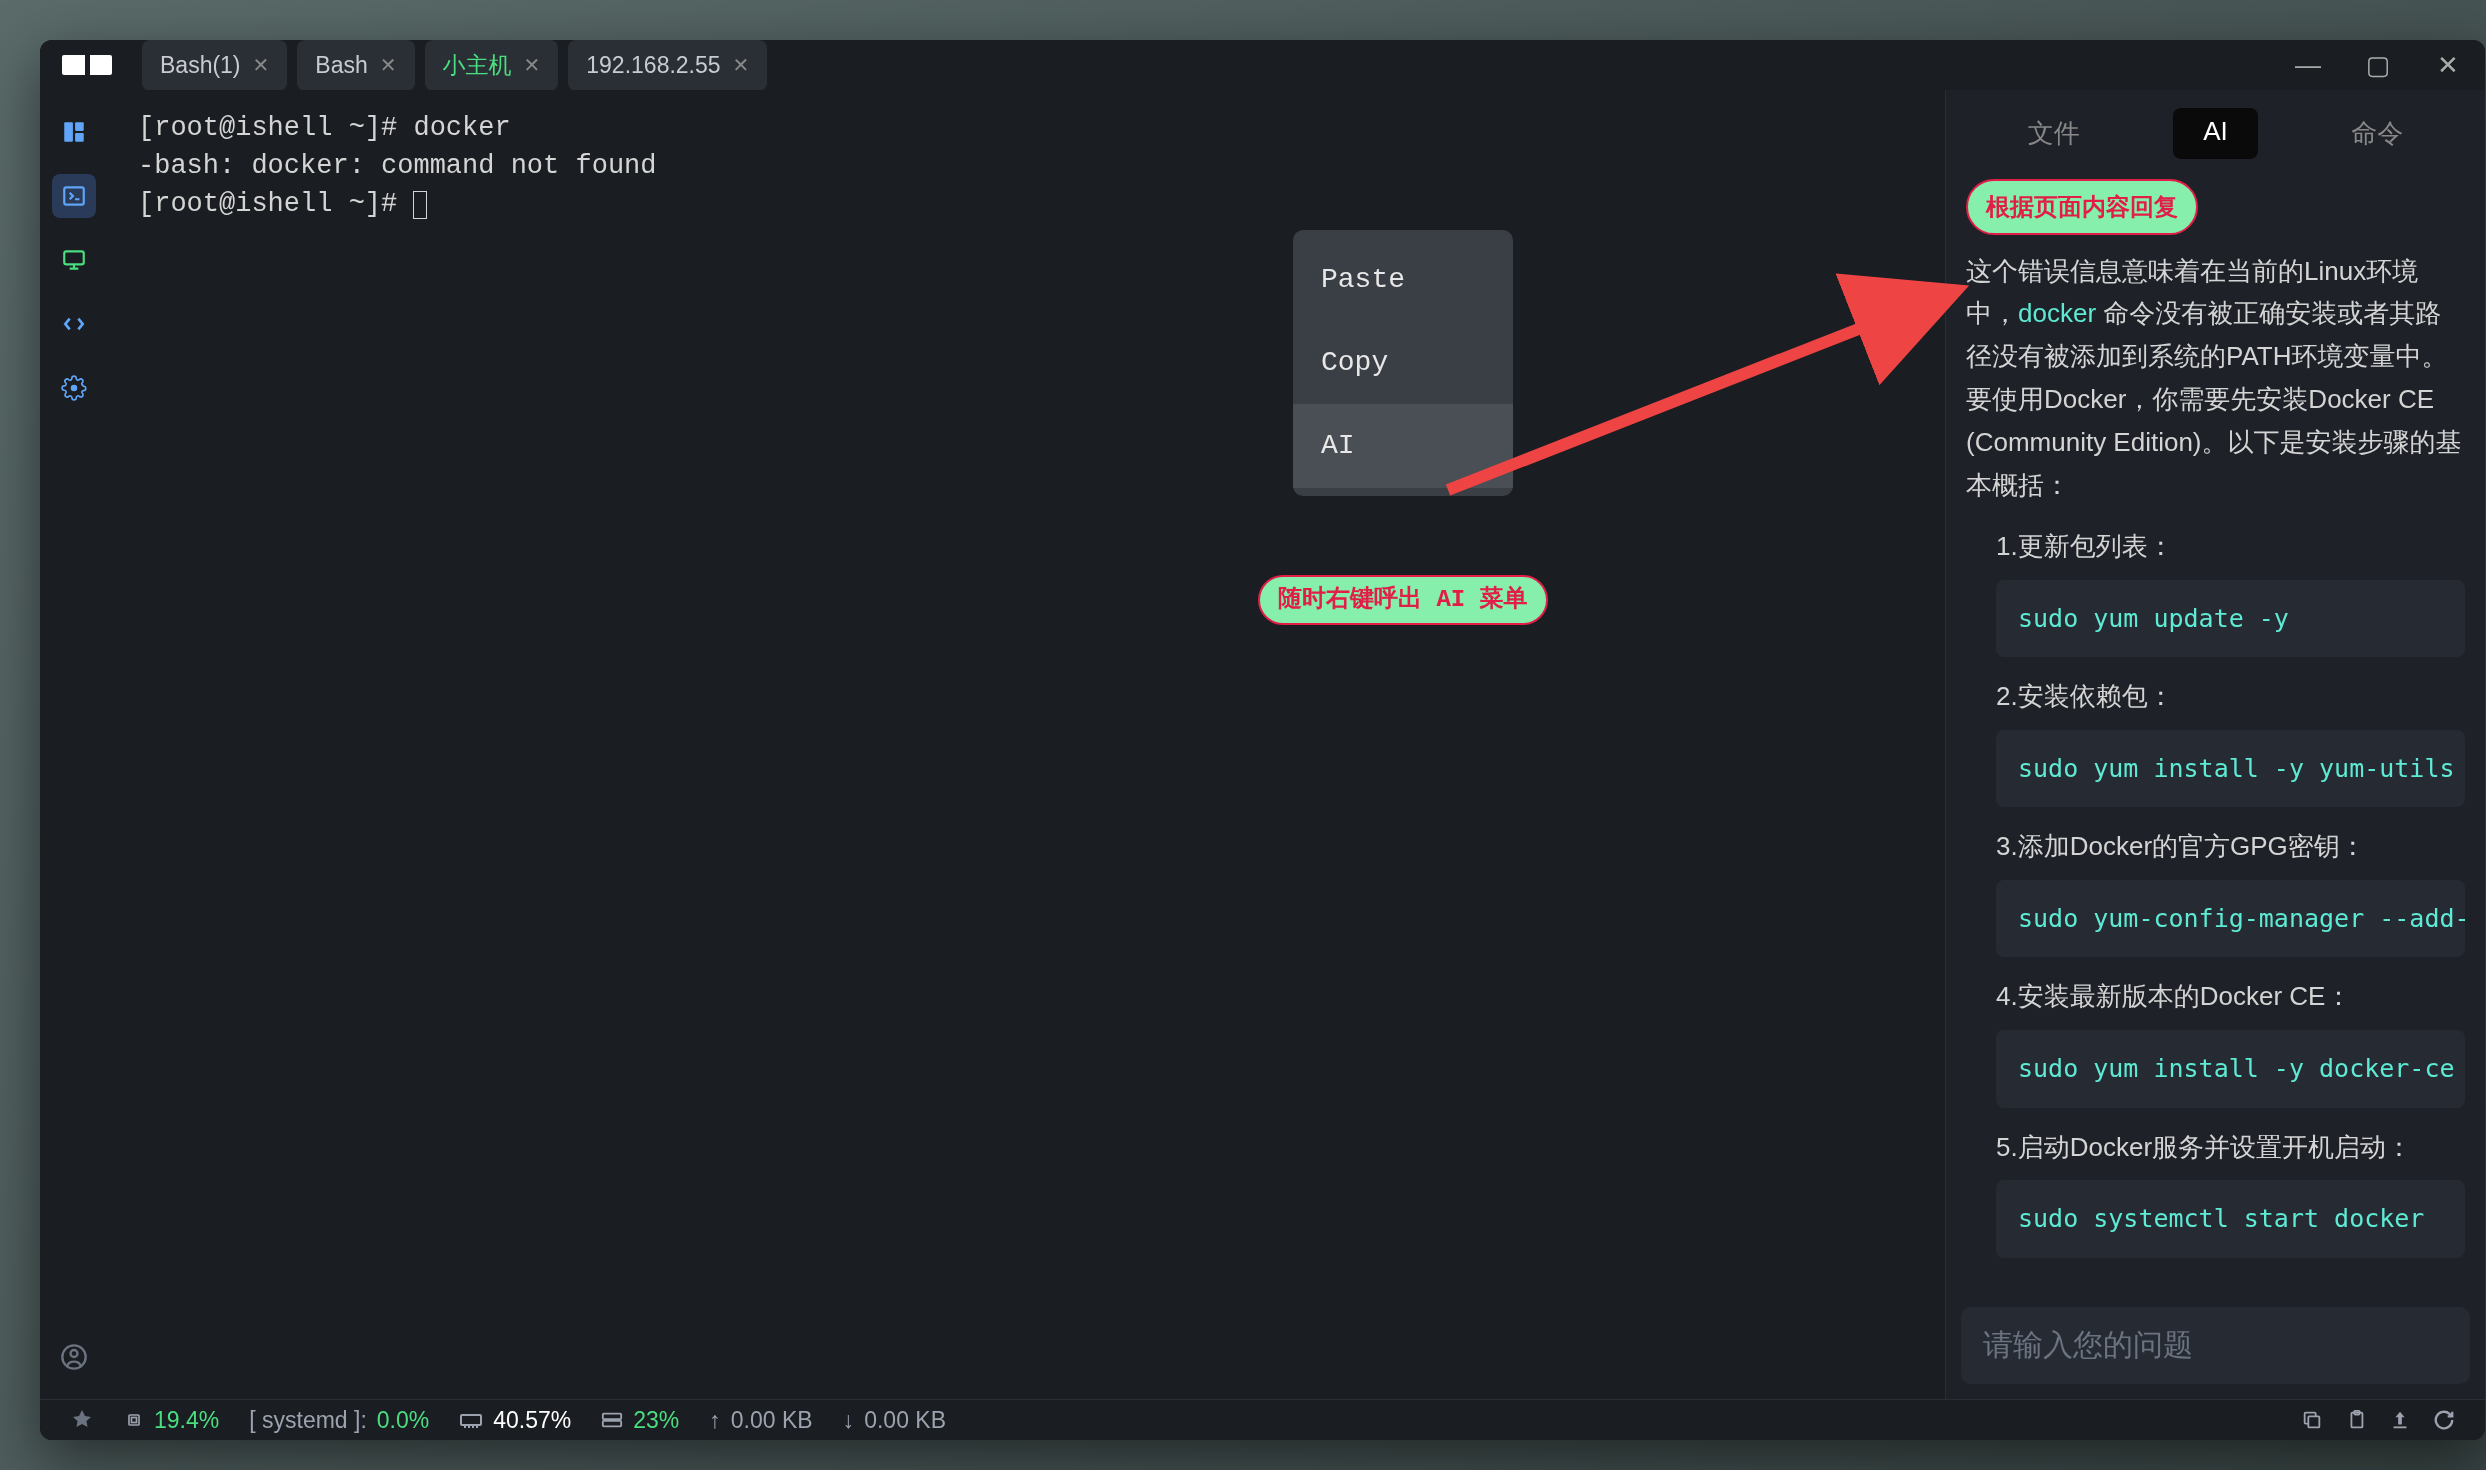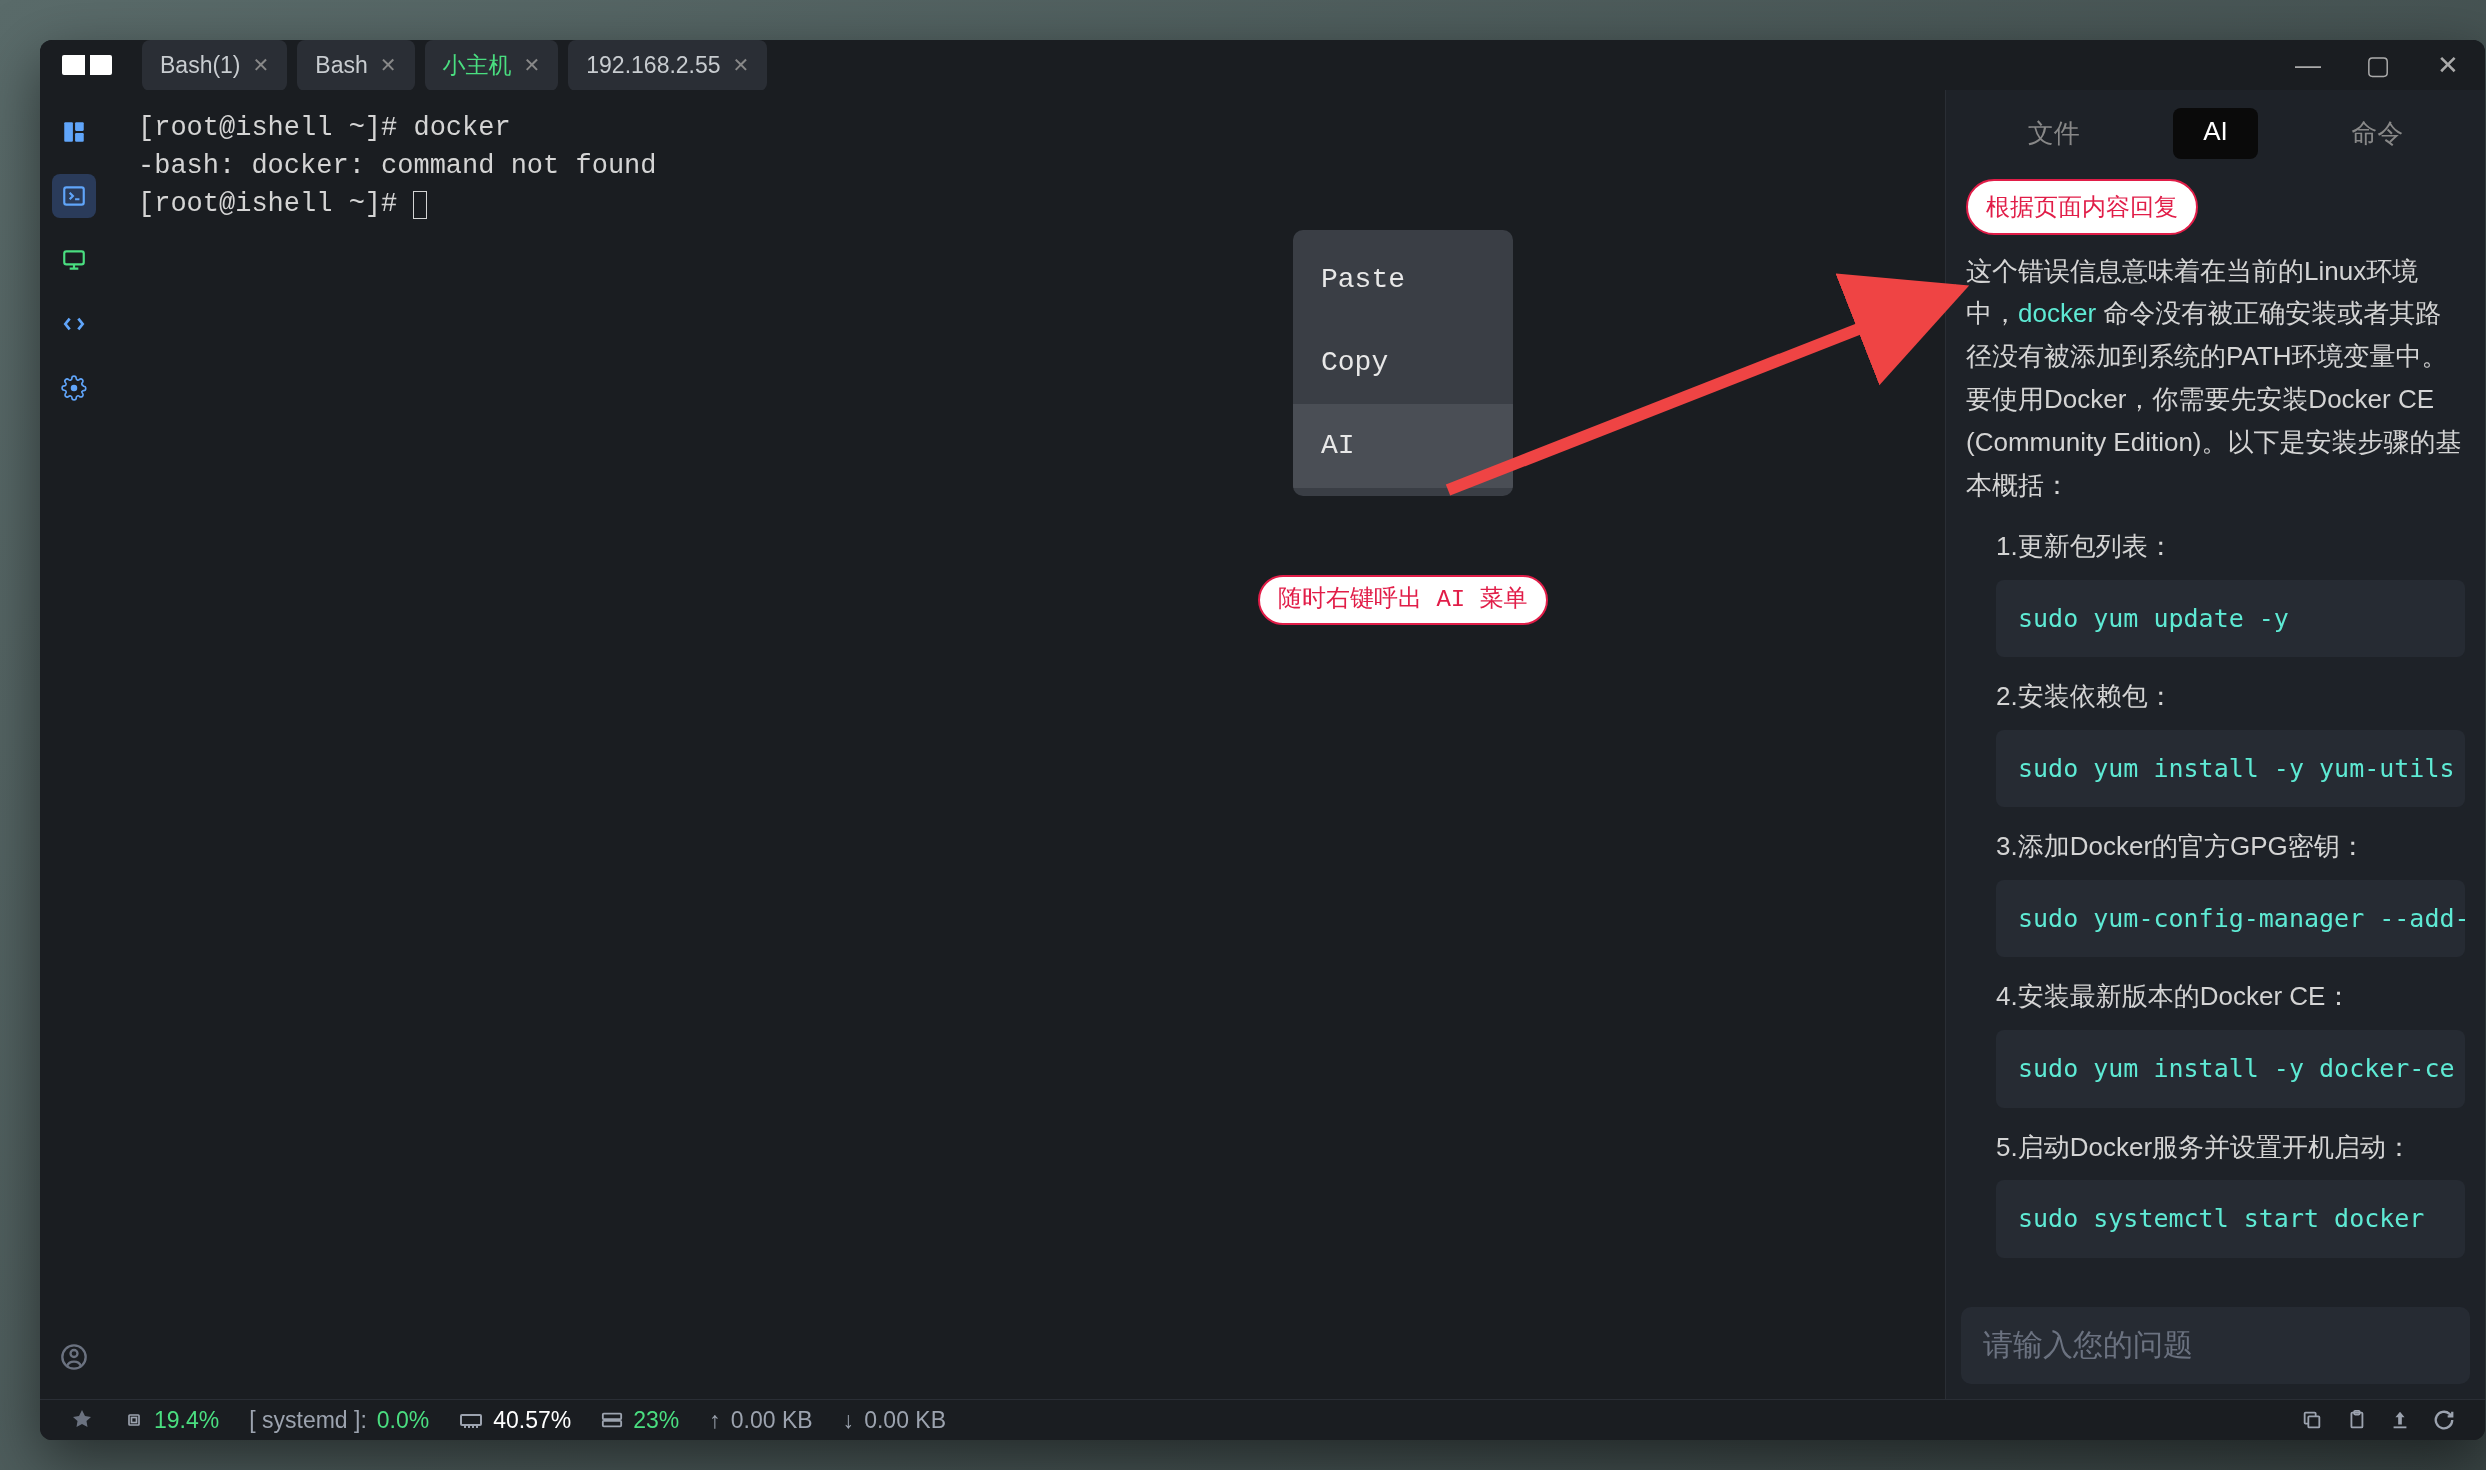--- a/index.html
+++ b/index.html
@@ -108,24 +108,24 @@
 .menu-item {
   padding: 22px 28px;
   color: #e8e8e8;
   font-size: 28px;
   font-weight: 500;
   cursor: pointer;
 }
 .menu-item:hover, .menu-item.hovered { background: #4a4e55; }
 .annotation-pill {
   position: absolute;
-  background: #ffffff;
+  background: #86efac;
   color: #e11d48;
   font-size: 24px;
-  font-weight: 400;
+  font-weight: 700;
   padding: 6px 18px;
   border-radius: 999px;
   border: 2px solid #e11d48;
 }
 .anno-1 { left: 1150px; top: 485px; }
 .arrow {
   position: absolute;
   left: 1320px;
   top: 180px;
   width: 560px;

